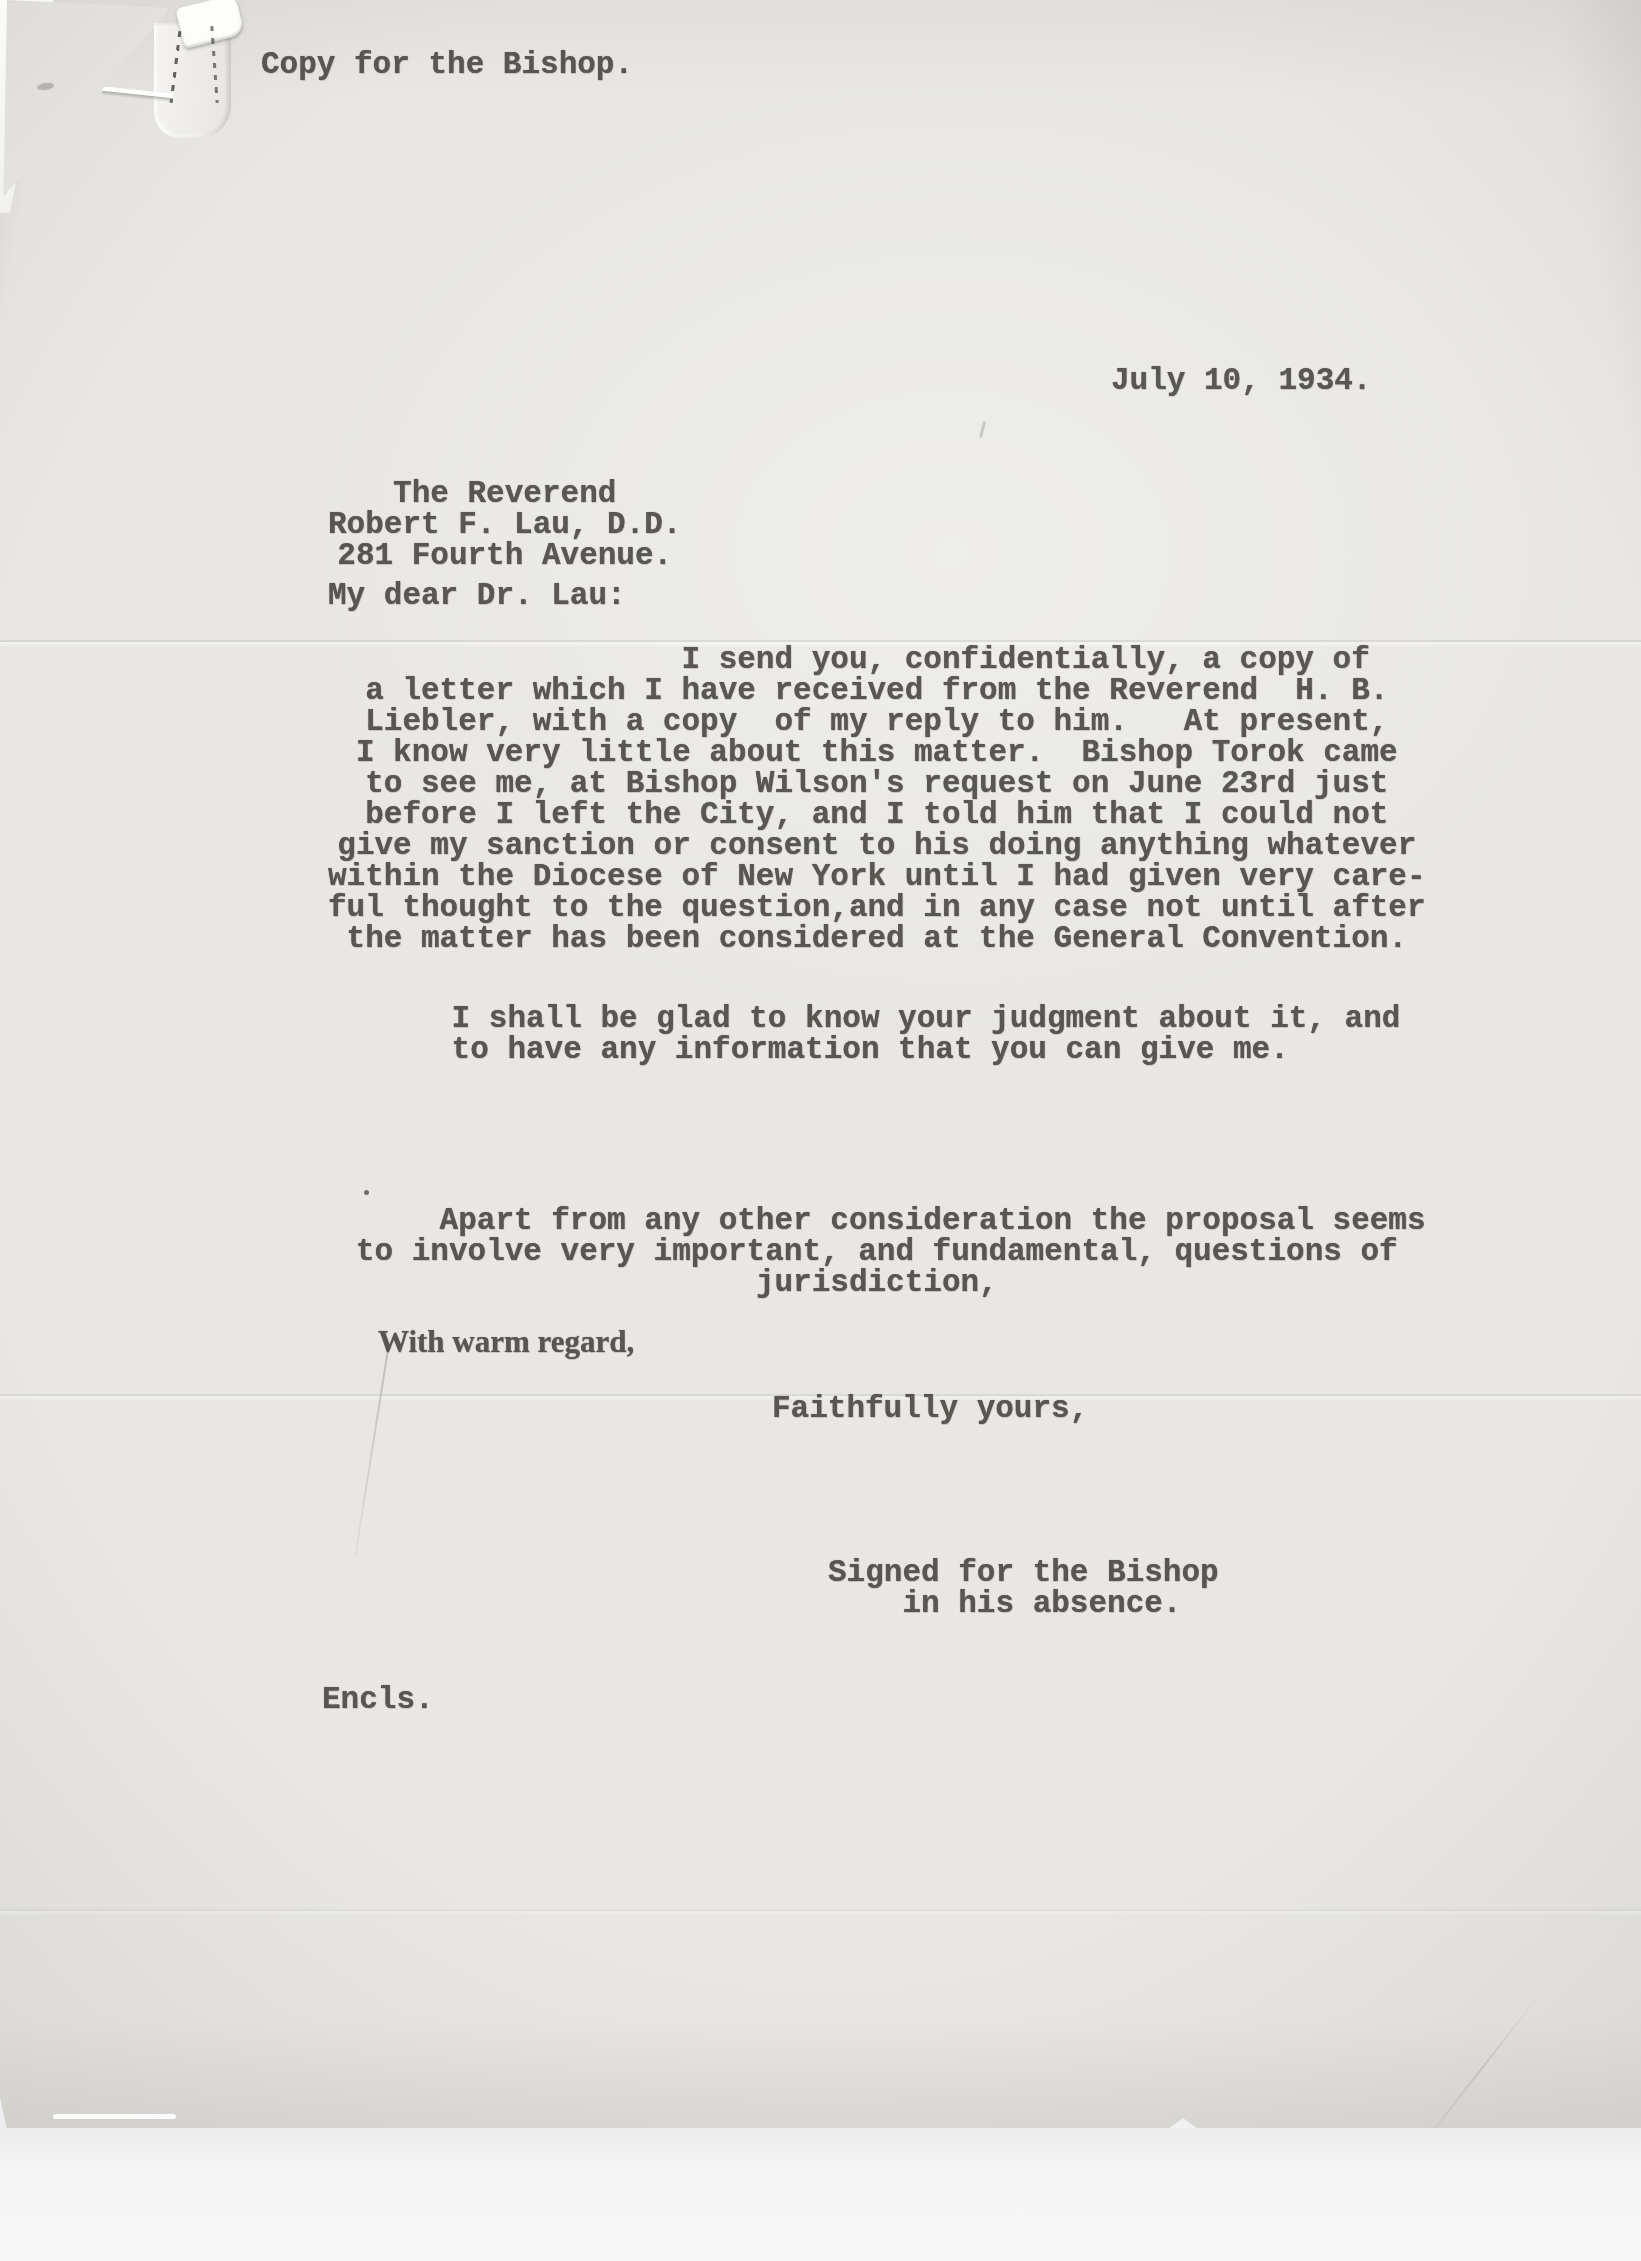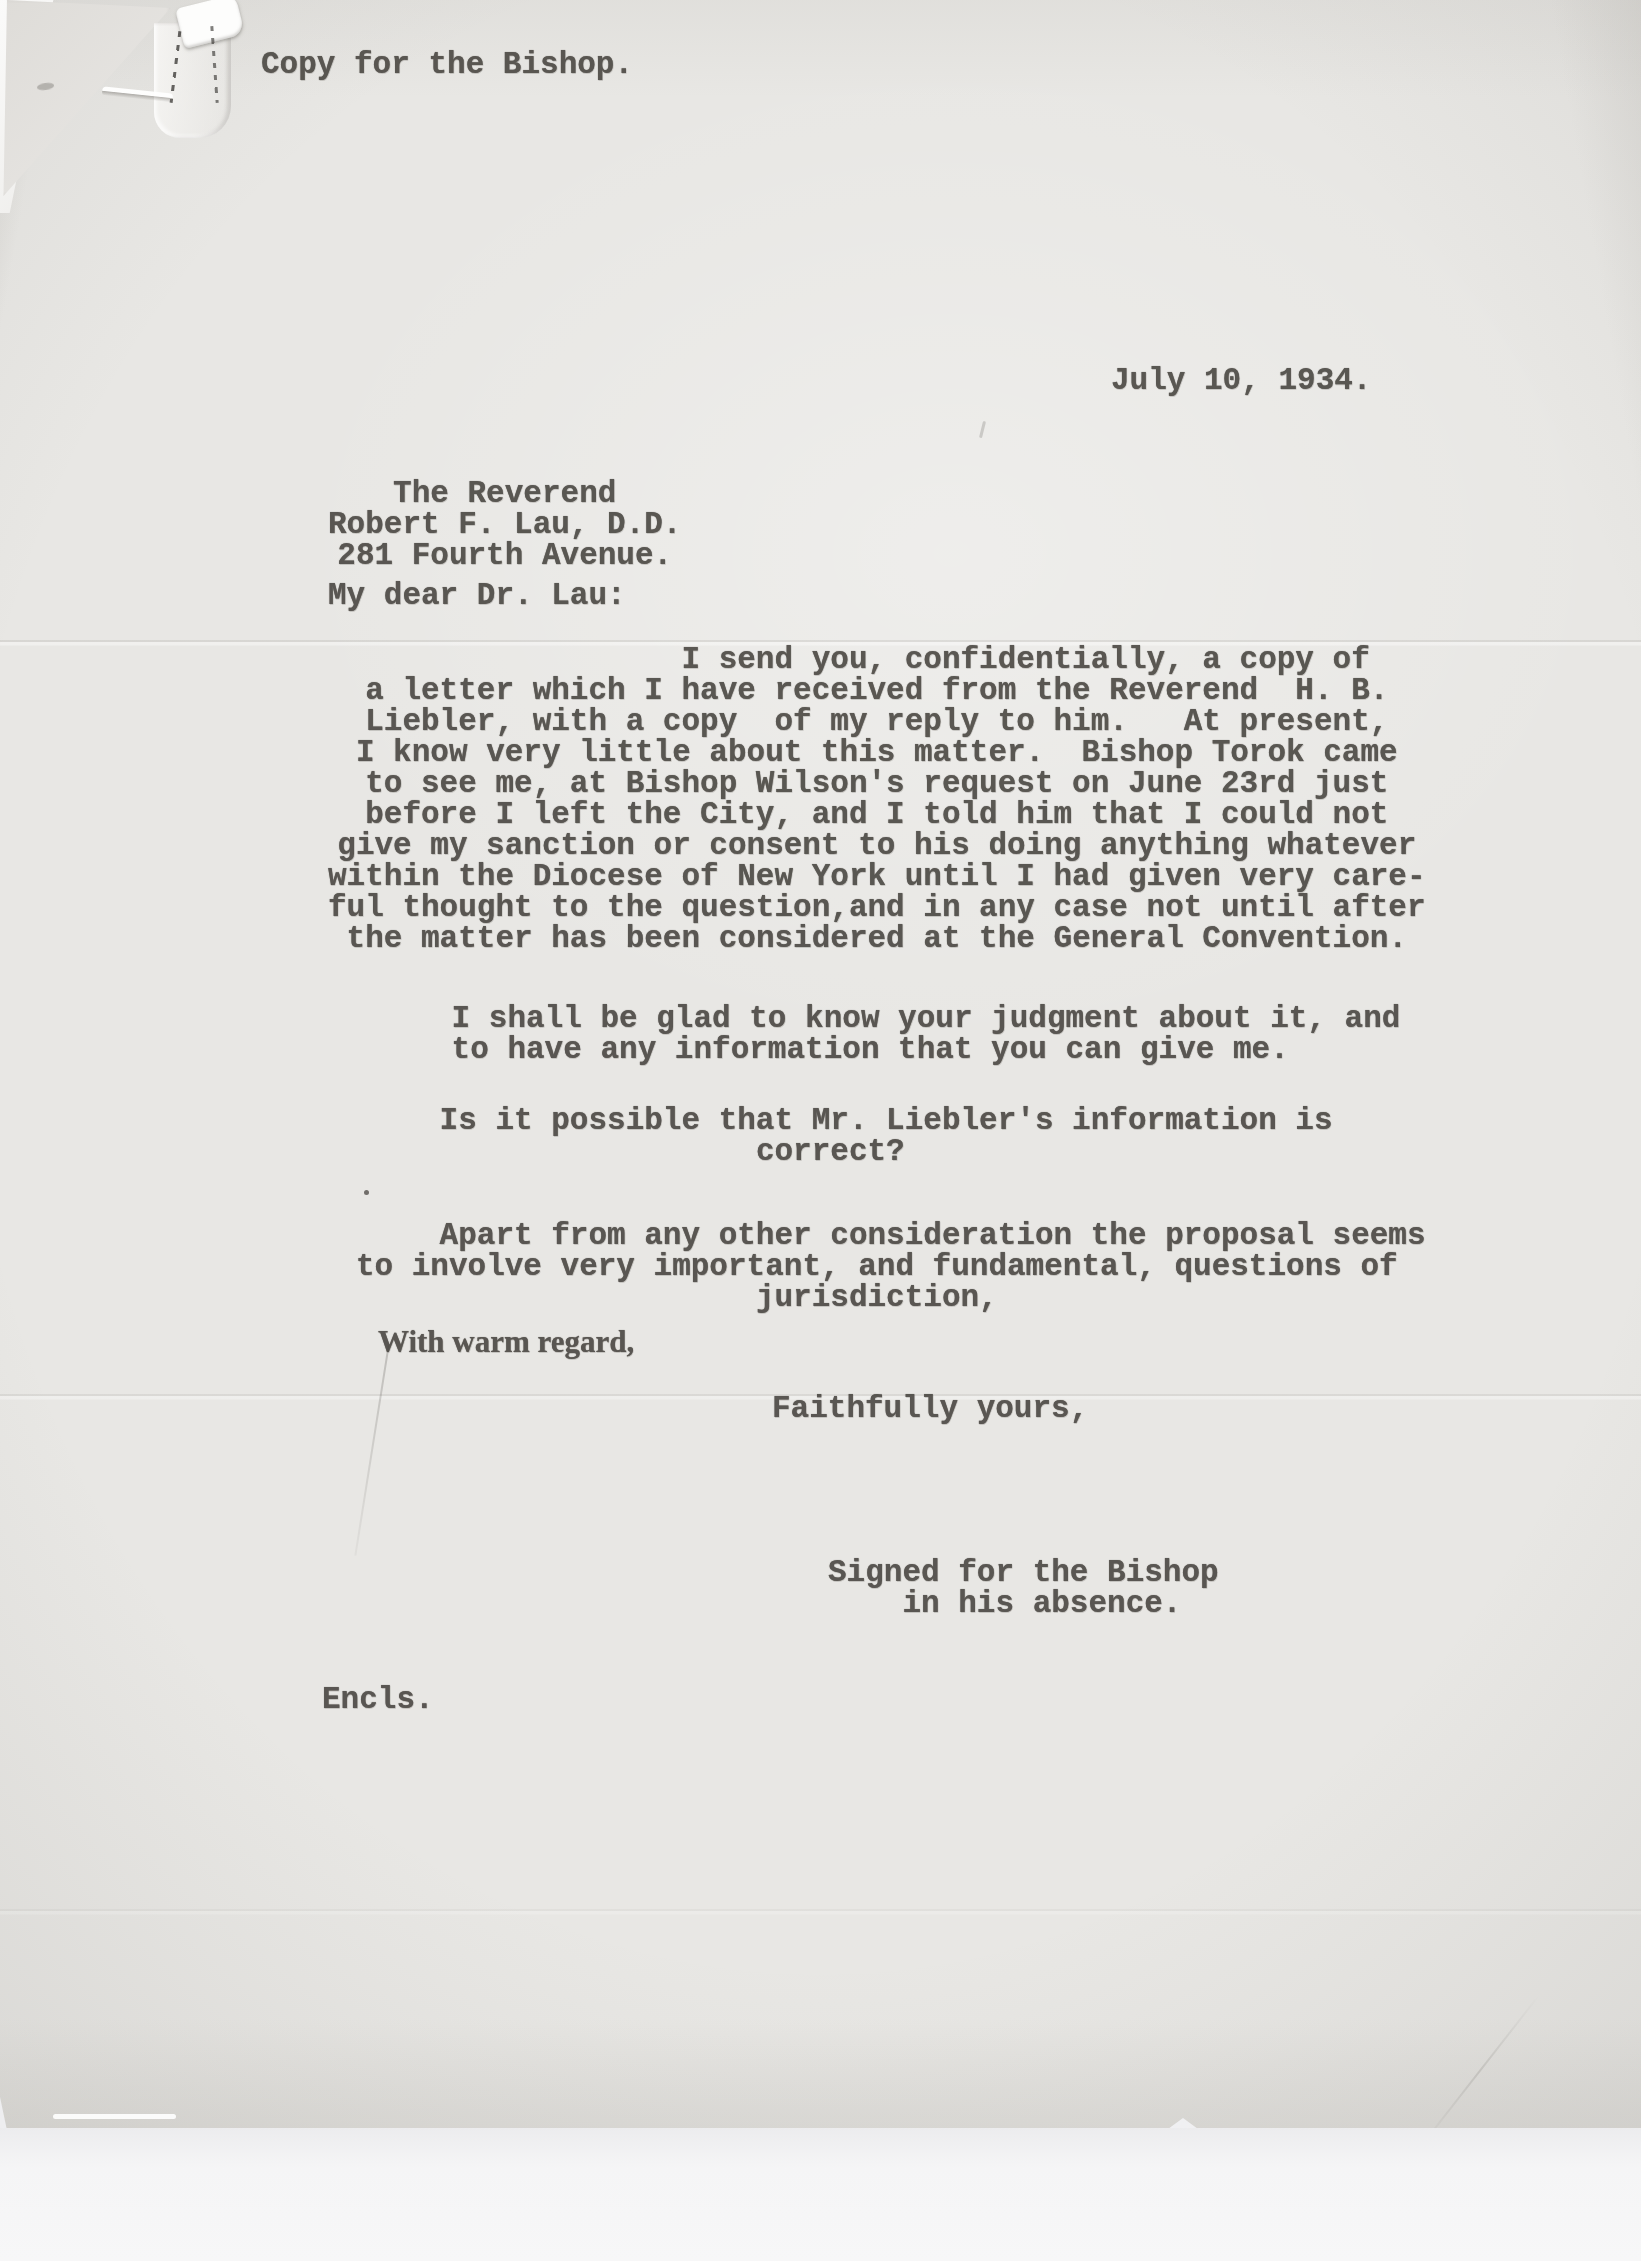--- a/index.html
+++ b/index.html
@@ -114,23 +114,22 @@
   <div class="txt" style="left:1111px;top:365px;">July 10, 1934.</div>
 
   <div class="txt" style="left:328px;top:450px;margin-top:28px;"><div class="tline">The Reverend</div><div class="tline">Robert F. Lau, D.D.</div><div class="tline">281 Fourth Avenue.</div></div>
 
   <div class="txt" style="left:328px;top:580px;">My dear Dr. Lau:</div>
 
   <div class="txt" style="left:328px;top:644px;"><div class="tline">                I send you, confidentially, a copy of</div><div class="tline">a letter which I have received from the Reverend  H. B.</div><div class="tline">Liebler, with a copy  of my reply to him.   At present,</div><div class="tline">I know very little about this matter.  Bishop Torok came</div><div class="tline">to see me, at Bishop Wilson's request on June 23rd just</div><div class="tline">before I left the City, and I told him that I could not</div><div class="tline">give my sanction or consent to his doing anything whatever</div><div class="tline">within the Diocese of New York until I had given very care-</div><div class="tline">ful thought to the question,and in any case not until after</div><div class="tline">the matter has been considered at the General Convention.</div></div>
 
   <div class="txt" style="left:340px;top:1003px;"><div class="tline">      I shall be glad to know your judgment about it, and</div><div class="tline">to have any information that you can give me.</div></div>
 
-  <div class="txt" style="left:328px;top:1105px;"><div class="tline">      Is it possible that Mr. Liebler's information is</div><div class="tline">correct?</div></div>
 
-  <div class="txt" style="left:328px;top:1205px;margin-top:15px;"><div class="tline">      Apart from any other consideration the proposal seems</div><div class="tline">to involve very important, and fundamental, questions of</div><div class="tline">jurisdiction,</div></div>
+  <div class="txt" style="left:328px;top:1205px;"><div class="tline">      Apart from any other consideration the proposal seems</div><div class="tline">to involve very important, and fundamental, questions of</div><div class="tline">jurisdiction,</div></div>
 
   <div class="txt" style="left:332px;top:1326px;font-family:Liberation Serif, serif;">      With warm regard,</div>
 
   <div class="txt" style="left:772px;top:1393px;">Faithfully yours,</div>
 
   <div class="txt" style="left:828px;top:1557px;"><div class="tline">Signed for the Bishop</div><div class="tline">  in his absence.</div></div>
 
   <div class="txt" style="left:322px;top:1684px;">Encls.</div>
 
   <div class="corner-cut-bl"></div>

